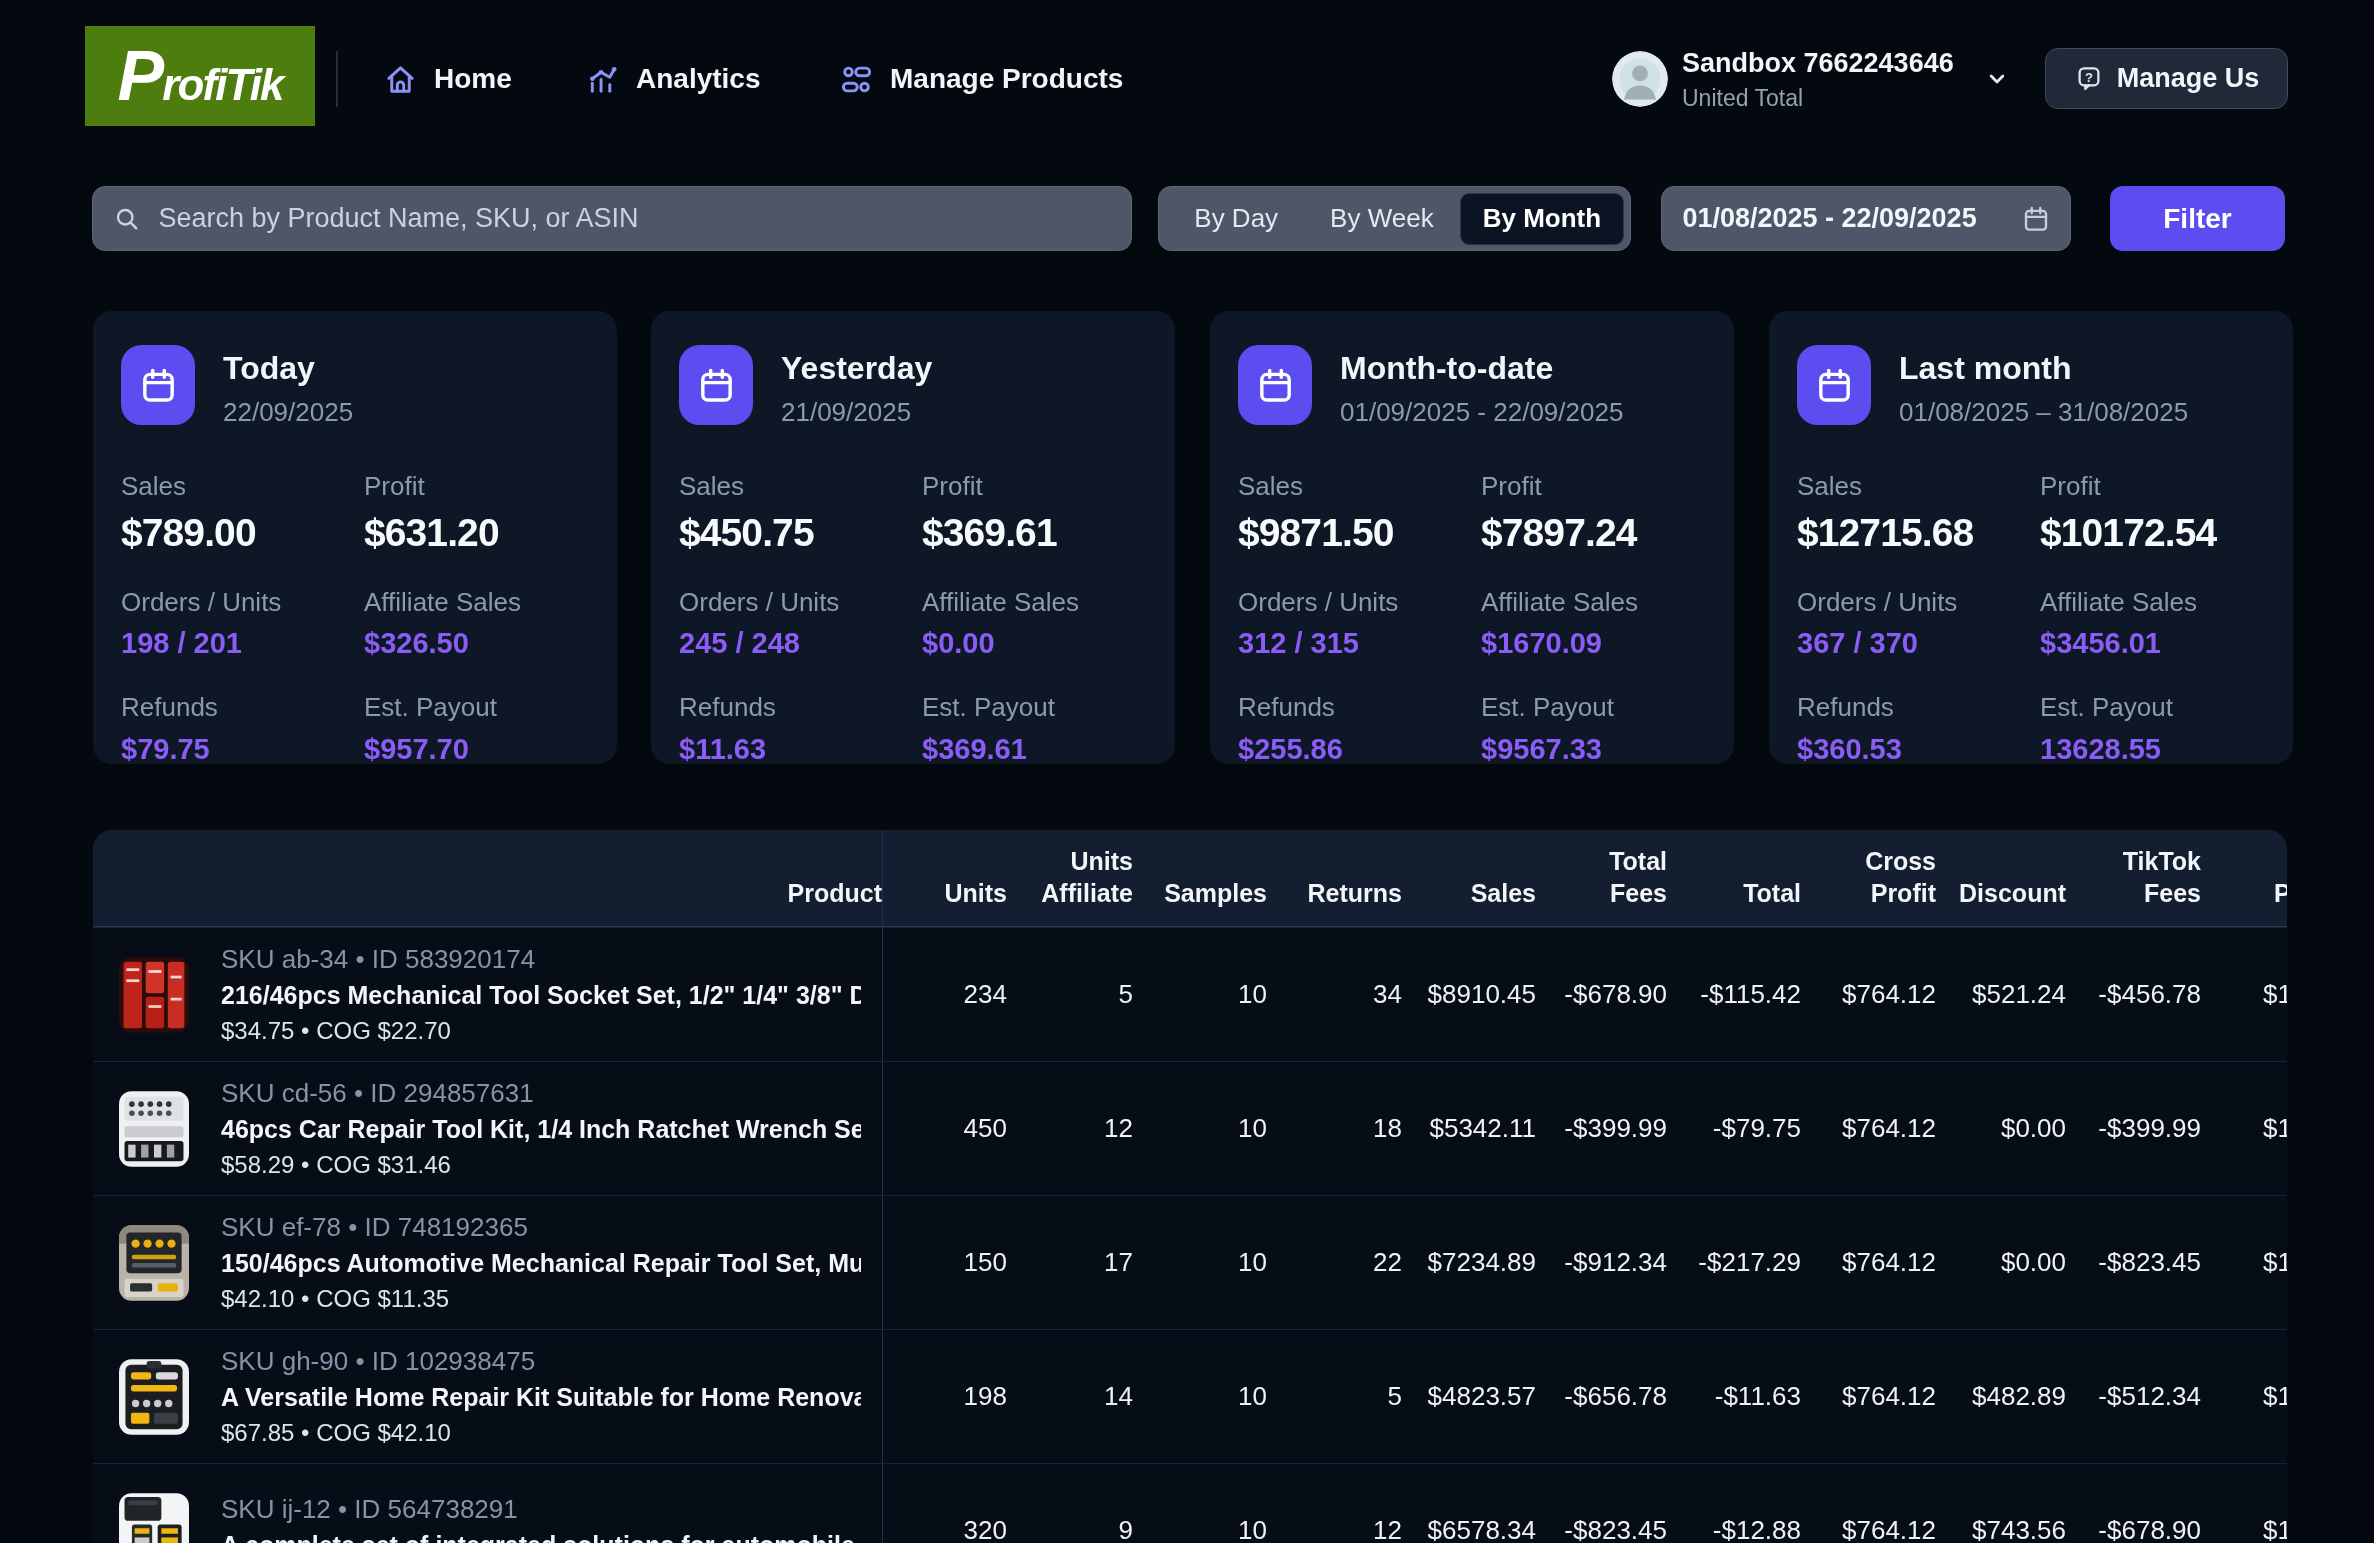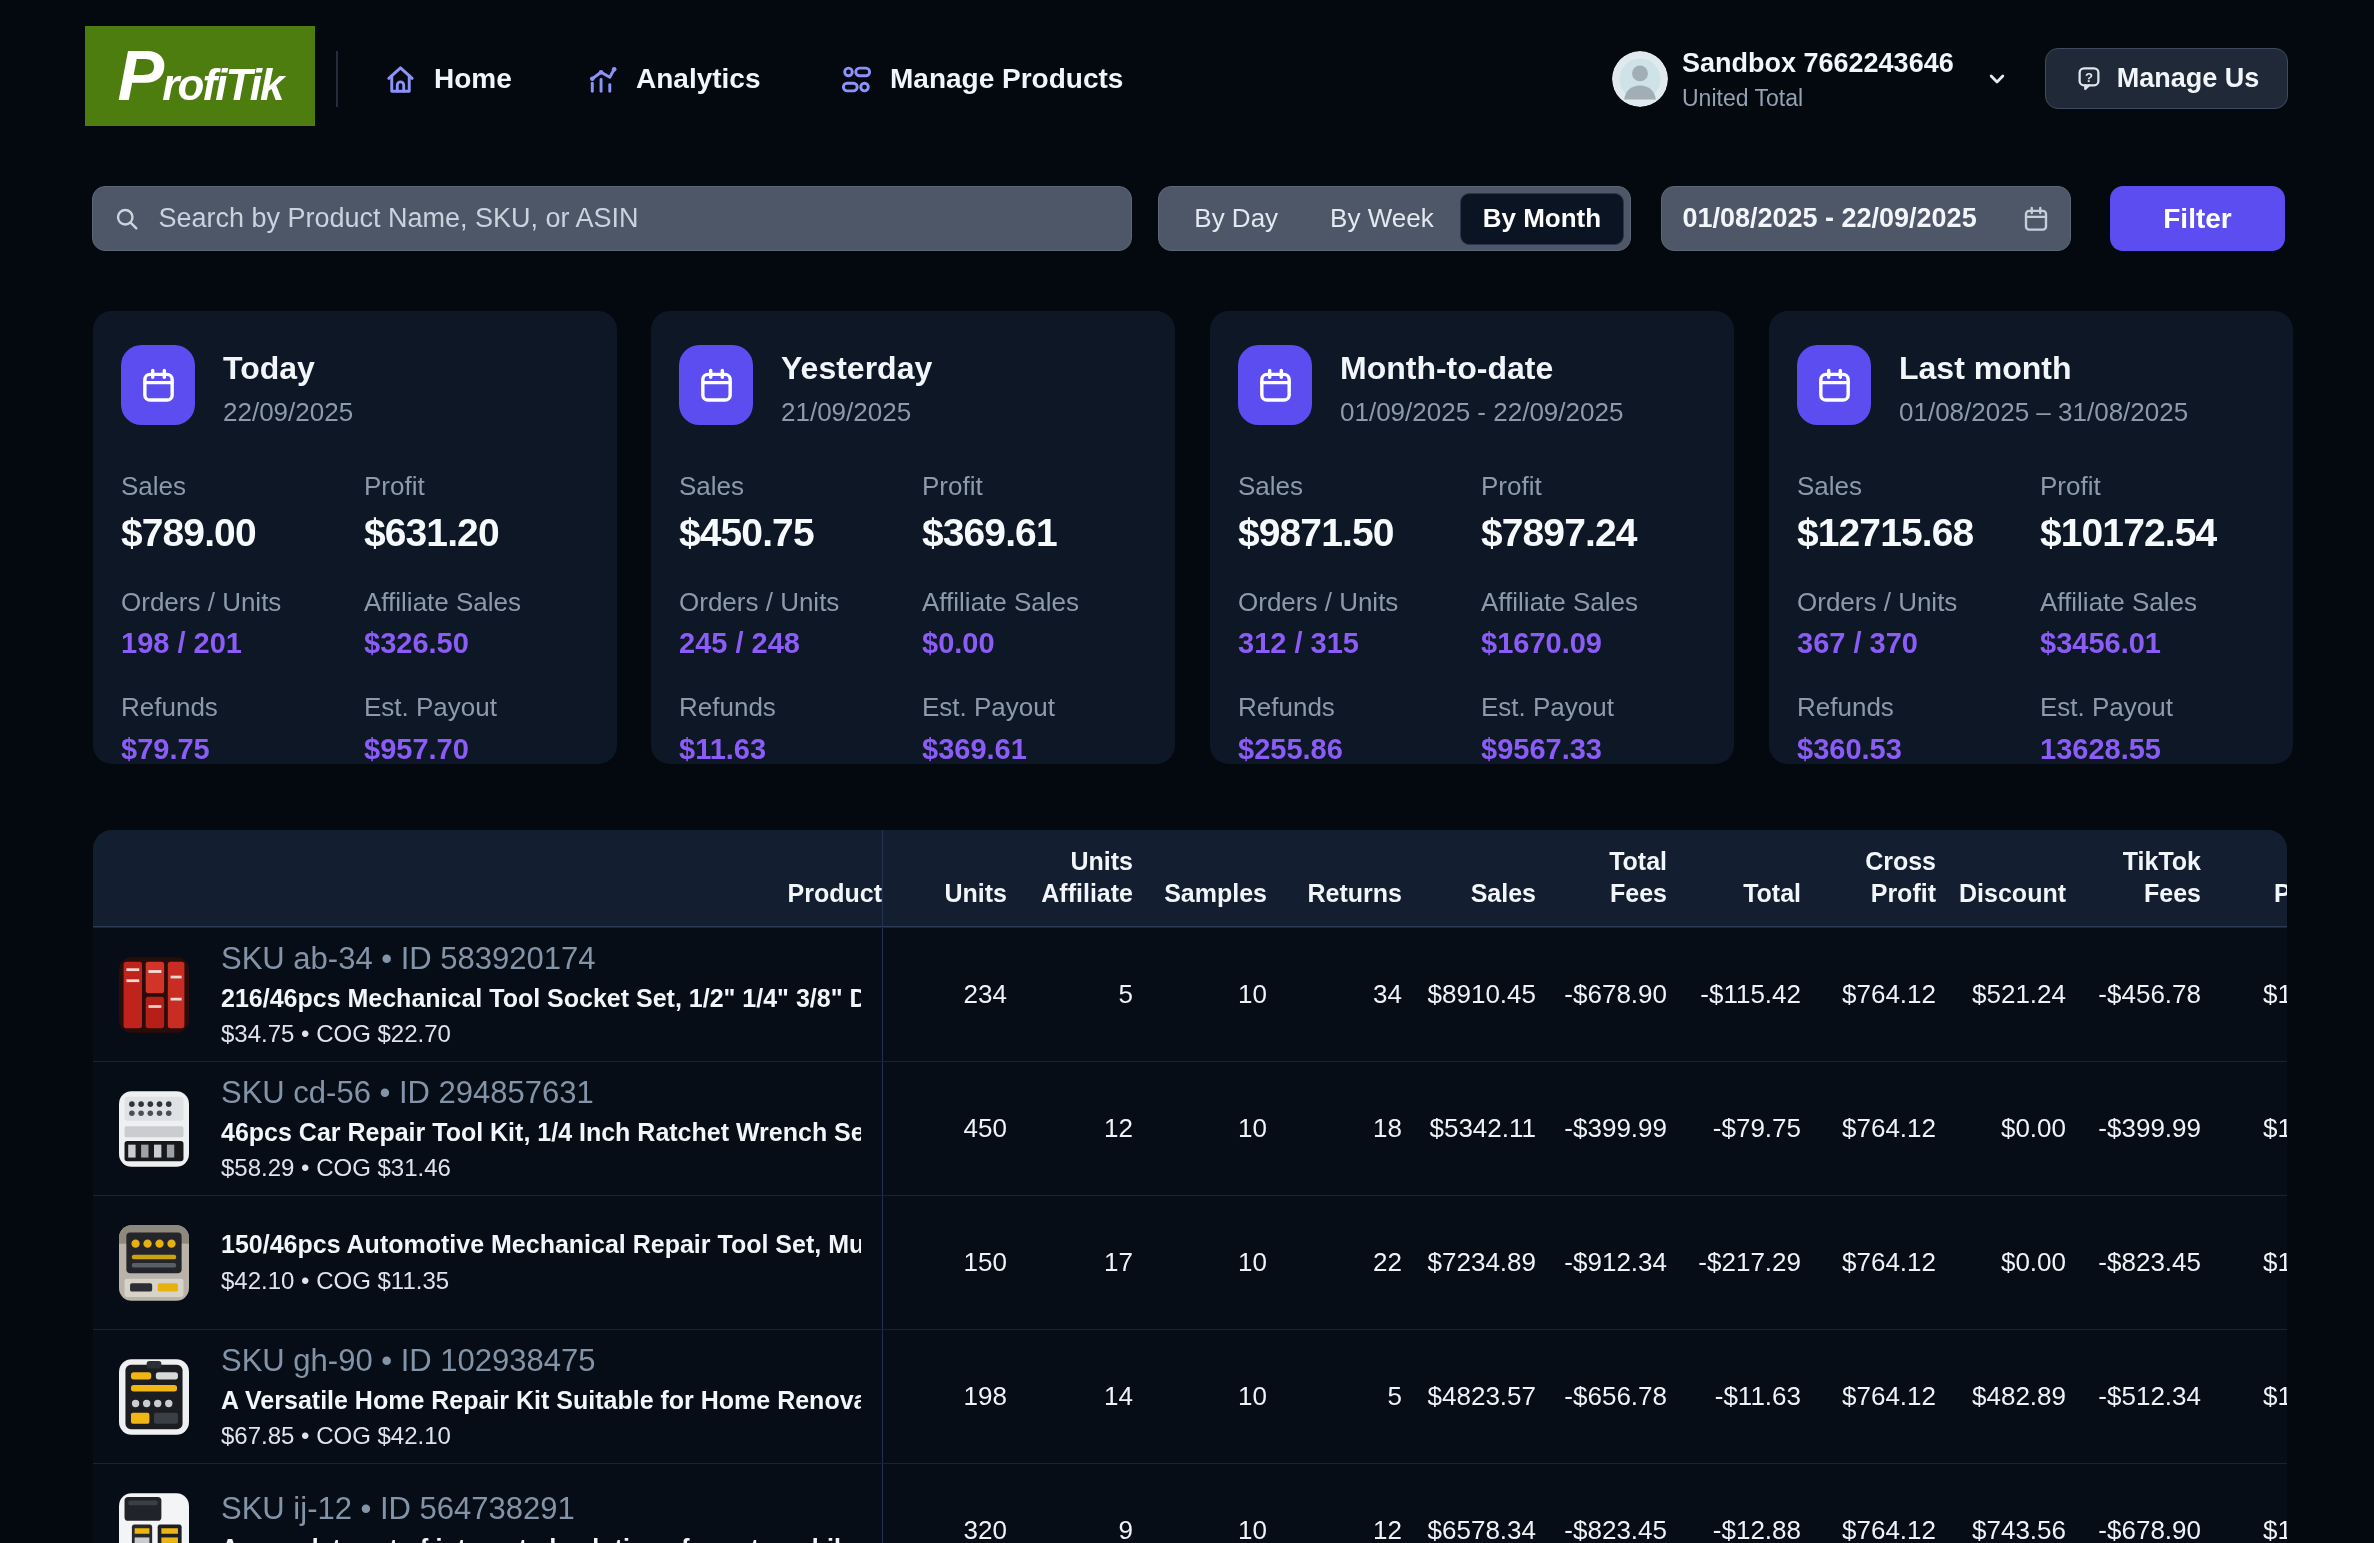--- a/index.html
+++ b/index.html
@@ -53,21 +53,21 @@
   .hcol-product{width:790px;align-items:flex-end;padding-left:88px;border-right:0.9px solid #233150;}
   .w-units{width:124px;} .w-aff{width:126px;} .w-samp{width:134px;} .w-ret{width:135px;}
   .w-sales{width:134px;} .w-tfees{width:131px;} .w-ref{width:134px;} .w-cross{width:135px;}
   .w-disc{width:130px;} .w-tik{width:135px;}
   .hcol-partial{margin-left:62px;width:139px;align-items:flex-start;padding-left:11px;}
   .trow{height:134px;display:flex;align-items:center;border-top:0.9px solid #17233a;box-sizing:border-box;}
   .trow:first-of-type{border-top:none;}
   .cell{flex-shrink:0;text-align:right;font-size:26px;color:#eef3f8;white-space:nowrap;}
   .cell-product{width:790px;height:100%;display:flex;align-items:center;gap:32px;padding-left:26px;box-sizing:border-box;text-align:left;border-right:0.9px solid #233150;}
   .thumb{width:70px;height:76px;border-radius:13px;overflow:hidden;flex-shrink:0;}
-  .p-sku{font-size:31px;color:#8494a8;margin-bottom:6.5px;}
+  .p-sku{font-size:26px;color:#8494a8;margin-bottom:6.5px;}
   .p-name{font-size:25px;font-weight:bold;color:#f2f6fa;margin-bottom:7.4px;max-width:640px;overflow:hidden;white-space:nowrap;}
   .p-price{font-size:24px;color:#dde4ec;}
   .cell-partial{margin-left:62px;width:139px;text-align:left;}
 </style>
 </head>
 <body>
 
 <div class="navbar">
   <div class="logo-box">
     <span class="logo-text">ProfiTik</span>
@@ -476,20 +476,21 @@
             <circle cx="44" cy="20" r="4.5" fill="#e8b10f"></circle>
             <circle cx="57" cy="20" r="4.5" fill="#e8b10f"></circle>
             <rect x="14" y="32" width="48" height="5" rx="2" fill="#caa20e"></rect>
             <rect x="14" y="41" width="48" height="5" rx="2" fill="#5a5e66"></rect>
             <rect x="6" y="58" width="64" height="20" rx="3" fill="#d8d3c9"></rect>
             <rect x="12" y="63" width="24" height="9" rx="2" fill="#2b2e33"></rect>
             <rect x="42" y="63" width="22" height="9" rx="2" fill="#e8b10f"></rect>
           </svg>
       </div>
       <div class="pinfo">
+        <div class="p-sku">SKU ef-78 • ID 748192365</div>
         <div class="p-name">150/46pcs Automotive Mechanical Repair Tool Set, Multif…</div>
         <div class="p-price">$42.10 • COG $11.35</div>
       </div>
     </div>
     <div class="cell w-units">150</div>
     <div class="cell w-aff">17</div>
     <div class="cell w-samp">10</div>
     <div class="cell w-ret">22</div>
     <div class="cell w-sales">$7234.89</div>
     <div class="cell w-tfees">-$912.34</div>

